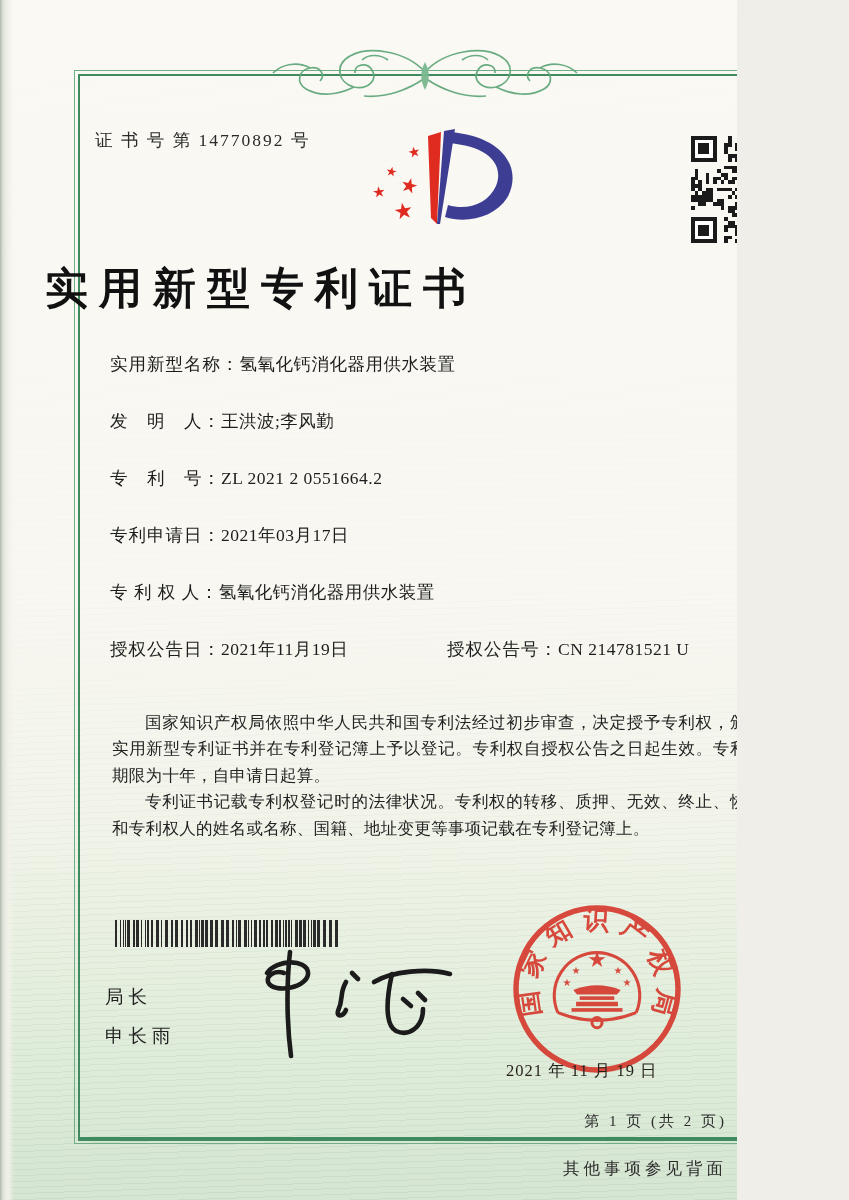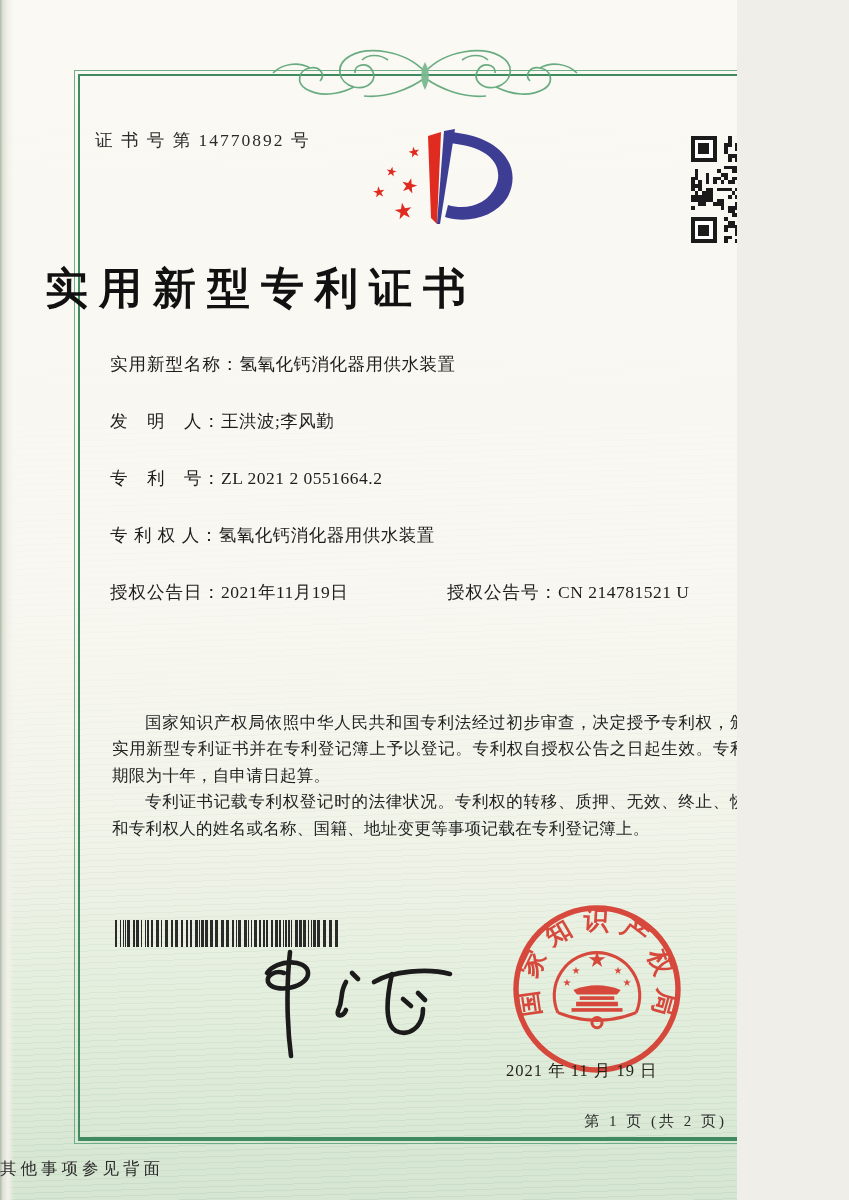--- a/index.html
+++ b/index.html
@@ -61,21 +61,21 @@
   .seal{position:absolute;left:506px;top:898px;width:182px;height:182px;opacity:0.9;}
   .seal-date{
     position:absolute;left:506px;top:1060px;width:190px;text-align:left;
     font-size:16.5px;color:#241f1b;letter-spacing:1px;z-index:5;
   }
   .page-num{
     position:absolute;left:0;right:10px;top:1112px;text-align:right;
     font-size:15px;color:#2b2b2b;letter-spacing:3px;
   }
   .back-note{
-    position:absolute;left:0;right:10px;top:1158px;text-align:left;
+    position:absolute;left:0;right:10px;top:1158px;text-align:right;
     font-size:16.5px;color:#2b2b2b;letter-spacing:4px;
   }
 </style>
 </head>
 <body>
 
 <div class="paper">
   <div class="waves"></div>
   <div class="page-edge"></div>
 
@@ -411,20 +411,23 @@
     <div class="frow">
       <span class="flabel">实用新型名称：</span><span class="fvalue">氢氧化钙消化器用供水装置</span>
     </div>
     <div class="frow">
       <span class="flabel">发　明　人：</span><span class="fvalue">王洪波;李风勤</span>
     </div>
     <div class="frow">
       <span class="flabel">专　利　号：</span><span class="fvalue">ZL 2021 2 0551664.2</span>
     </div>
     <div class="frow">
+      <span class="flabel">专利申请日：</span><span class="fvalue">2021年03月17日</span>
+    </div>
+    <div class="frow">
       <span class="flabel">专 利 权 人：</span><span class="fvalue">氢氧化钙消化器用供水装置</span>
     </div>
     <div class="frow dual">
       <div class="pair1">
         <span class="flabel">授权公告日：</span><span class="fvalue">2021年11月19日</span>
       </div>
       <div class="pair2">
         <span class="flabel">授权公告号：</span><span class="fvalue">CN 214781521 U</span>
       </div>
     </div>
@@ -485,20 +488,24 @@
       <rect x="188" y="0" width="3" height="27" fill="#2a2a2a"></rect>
       <rect x="193" y="0" width="1" height="27" fill="#2a2a2a"></rect>
       <rect x="196" y="0" width="1" height="27" fill="#2a2a2a"></rect>
       <rect x="198" y="0" width="3" height="27" fill="#2a2a2a"></rect>
       <rect x="202" y="0" width="3" height="27" fill="#2a2a2a"></rect>
       <rect x="208" y="0" width="3" height="27" fill="#2a2a2a"></rect>
       <rect x="214" y="0" width="3" height="27" fill="#2a2a2a"></rect>
       <rect x="220" y="0" width="3" height="27" fill="#2a2a2a"></rect>
     </svg>
 
+  <div class="director">
+    <div>局长</div>
+    <div class="dname">申长雨</div>
+  </div>
 
   <svg class="signature" viewBox="0 0 220 118">
     <g fill="none" stroke="#1b1b1b" stroke-width="4.6" stroke-linecap="round" stroke-linejoin="round">
       <path d="M44,6 C41,32 40,72 45,110"></path>
       <path d="M21,27 C31,13 60,13 62,26 C64,41 28,49 22,36 C20,29 30,24 38,27"></path>
       <path d="M100,36 C93,48 98,52 92,65 C90,71 97,71 100,64"></path>
       <path d="M106,27 L112,33"></path>
       <path d="M128,36 C146,25 182,22 204,28"></path>
       <path d="M146,28 C140,54 139,79 150,85 C163,91 177,81 177,63"></path>
       <path d="M157,53 L165,60"></path>

